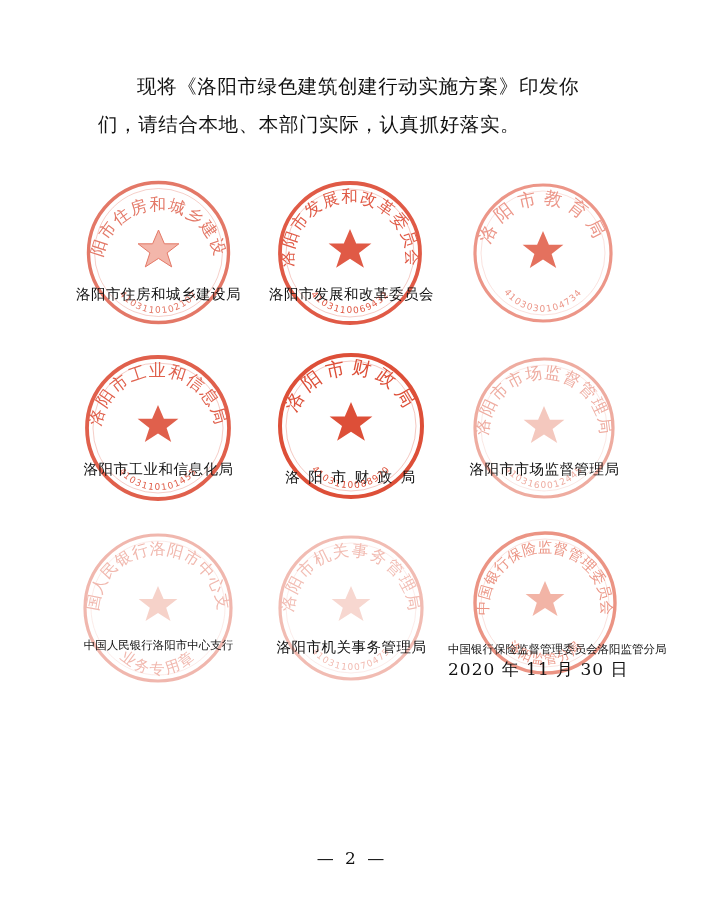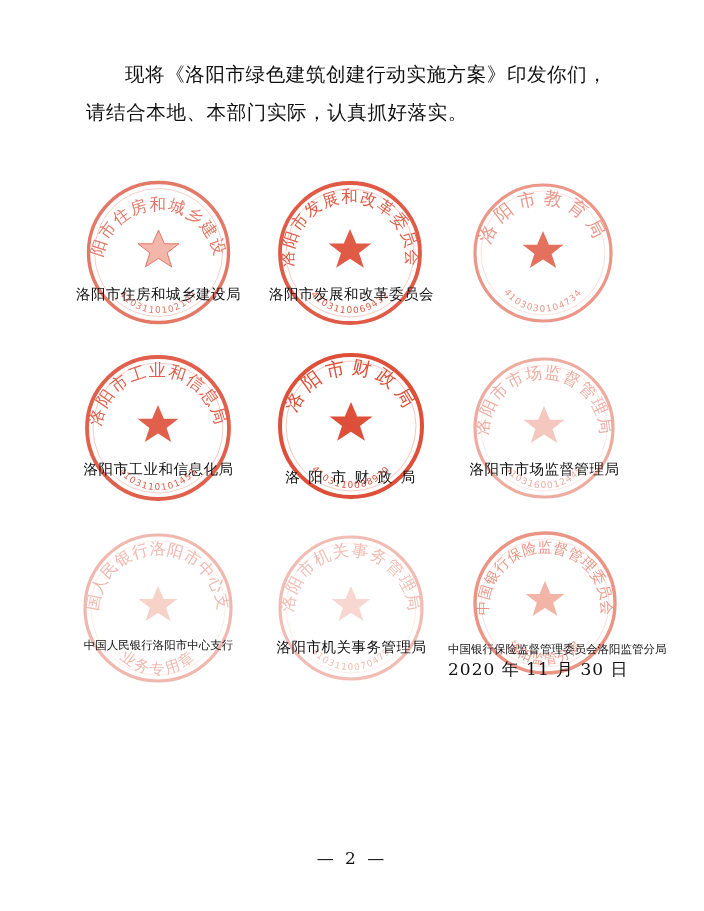--- a/index.html
+++ b/index.html
@@ -26,21 +26,21 @@
     position: absolute;
     left: 86px;
     top: 56px;
     width: 540px;
     font-size: 19.5px;
     line-height: 38px;
     letter-spacing: 0.6px;
     color: #111;
   }
   .body-text p {
-    margin: 0;
+    margin: 12px;
     text-indent: 2em;
     font-family: Liberation Serif, serif;
   }
 
   
   .seal-grid {
     position: absolute;
     left: 62px;
     top: 176px;
     width: 580px;

